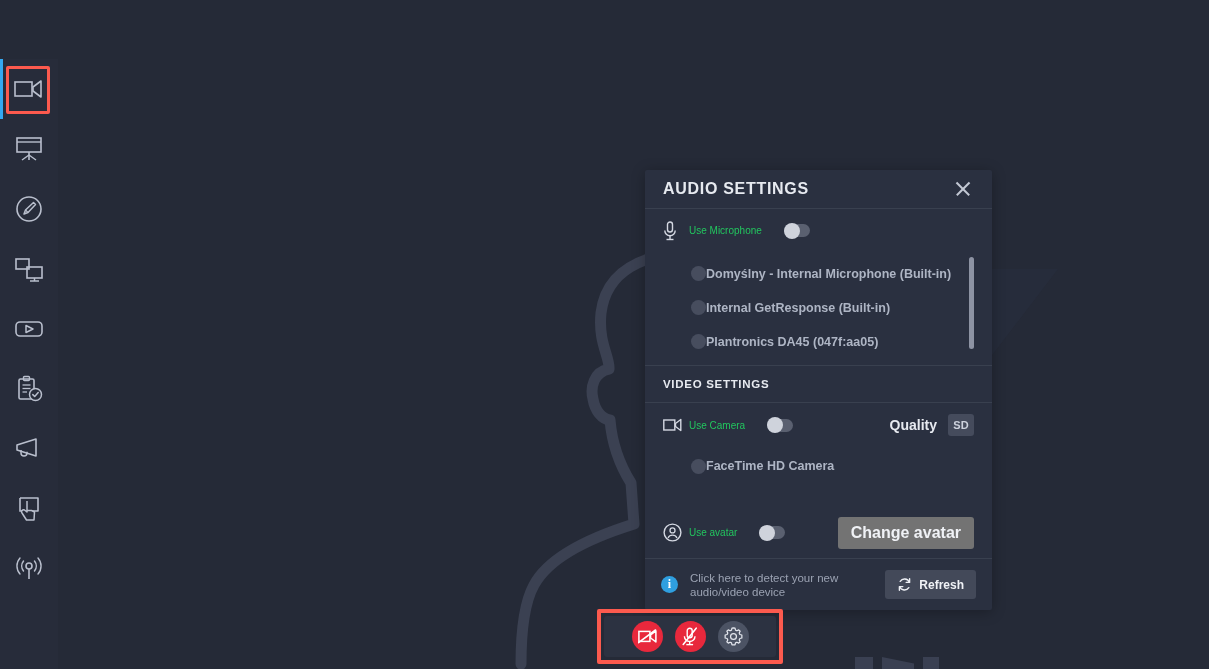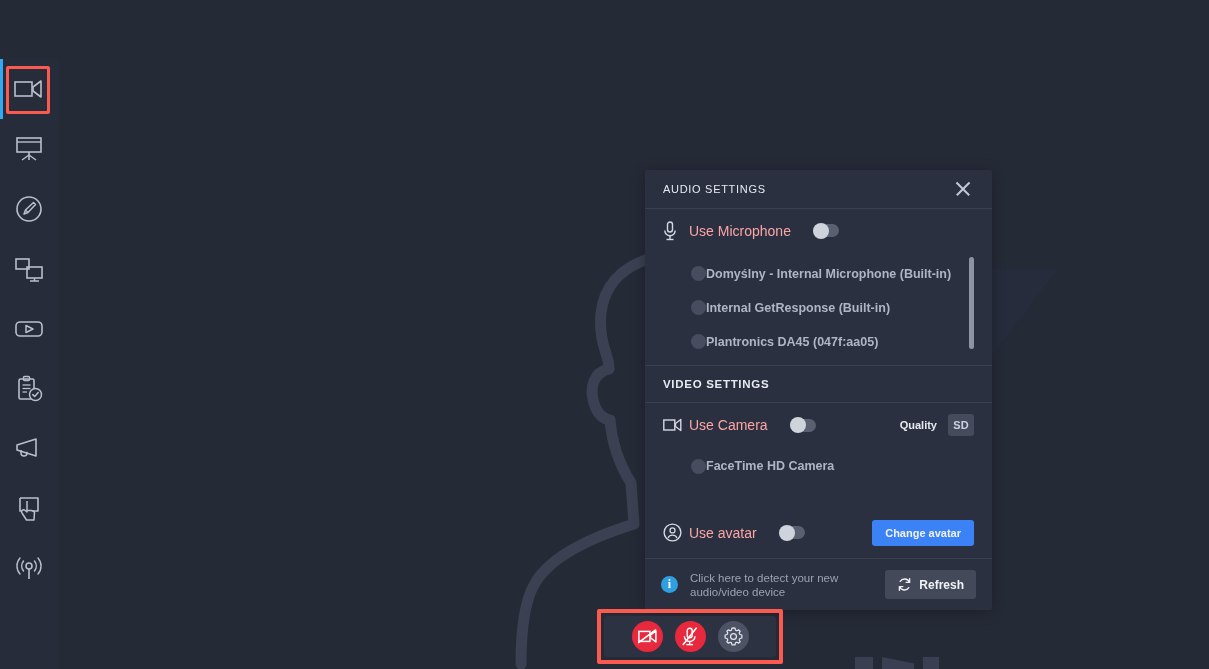--- a/index.html
+++ b/index.html
@@ -68,41 +68,41 @@
   .panel {
     position: absolute; left: 645px; top: 170px; width: 347px; height: 440px;
     background: #2a3040; border-radius: 2px;
     box-shadow: 0 2px 14px rgba(0,0,0,0.28);
     display: flex; flex-direction: column;
   }
   .panel-head {
     height: 42px; display: flex; align-items: center; justify-content: space-between;
     padding: 0 18px 0 18px; border-bottom: 1px solid #39404f;
   }
-  .panel-title { font-size: 11px; font-weight: 400; color: #e7eaf0; letter-spacing: .7px; }
+  .panel-title { font-size: 16px; font-weight: 700; color: #e7eaf0; letter-spacing: .7px; }
   .close-btn {
     width: 22px; height: 22px; position: relative; cursor: pointer;
   }
   .close-btn::before, .close-btn::after{
     content:""; position:absolute; left:2px; top:10px; width:18px; height:1.5px;
     background:#c3c8d4;
   }
   .close-btn::before{ transform: rotate(45deg); }
   .close-btn::after { transform: rotate(-45deg); }
 
   .section-title {
     height: 40px; display: flex; align-items: center; padding: 8px 18px;
     font-size: 11.5px; font-weight: 700; color: #e7eaf0; letter-spacing: .7px;
     border-bottom: 1px solid #39404f;
     text-align: right;
   }
 
   .row { display: flex; align-items: center; padding: 0 18px; }
   .row-icon { width: 26px; display:flex; align-items:center; color: #d4d8e2; }
-  .row-label { font-size: 14px; color: #fca5a5; }
+  .row-label { font-size: 10px; color: #22c55e; }
 
   .toggle {
     width: 26px; height: 13px; border-radius: 7px; background: #5a6070;
     position: relative; cursor: pointer; flex: none;
   }
   .toggle .knob {
     position: absolute; left: 0; top: -1.5px; width: 16px; height: 16px;
     border-radius: 50%; background: #cfd3dc;
   }
 
@@ -112,30 +112,30 @@
   }
   .device-label { font-size: 12.5px; font-weight: 700; color: #aeb5c4; }
 
   .device-list { position: relative; padding-top: 4px; padding-bottom: 6px; }
   .scrollbar {
     position: absolute; right: 18px; top: 4px; width: 5px; height: 92px;
     background: #8d93a3; border-radius: 3px;
   }
 
   .quality-wrap { margin-left: auto; display: flex; align-items: center; gap: 11px; }
-  .quality-label { font-size: 11px; font-weight: 700; color: #e7eaf0; }
+  .quality-label { font-size: 14px; font-weight: 700; color: #e7eaf0; }
   .quality-select {
     width: 26px; height: 22px; background: #454b5c; border-radius: 3px;
     display: flex; align-items: center; justify-content: center;
     font-size: 11px; font-weight: 700; color: #cdd2dd; cursor: pointer;
   }
 
   .btn-dark {
-    background: #3b82f6; border: none; border-radius: 3px; color: #f0f2f6;
-    font-family: "Liberation Sans", sans-serif; font-size: 11px; font-weight: 700;
+    background: #737373; border: none; border-radius: 3px; color: #f0f2f6;
+    font-family: "Liberation Sans", sans-serif; font-size: 16px; font-weight: 700;
     padding: 7px 13px; cursor: pointer;
   }
 
   .panel-foot {
     margin-top: auto; border-top: 1px solid #39404f; height: 56px;
     display: flex; align-items: center; padding: 0 16px; gap: 12px;
   }
   .info-icon {
     width: 17px; height: 17px; border-radius: 50%; background: #2f9fe0; flex: none;
     color: #fff; font-size: 12px; font-weight: 700; font-family: "Liberation Serif", serif;

